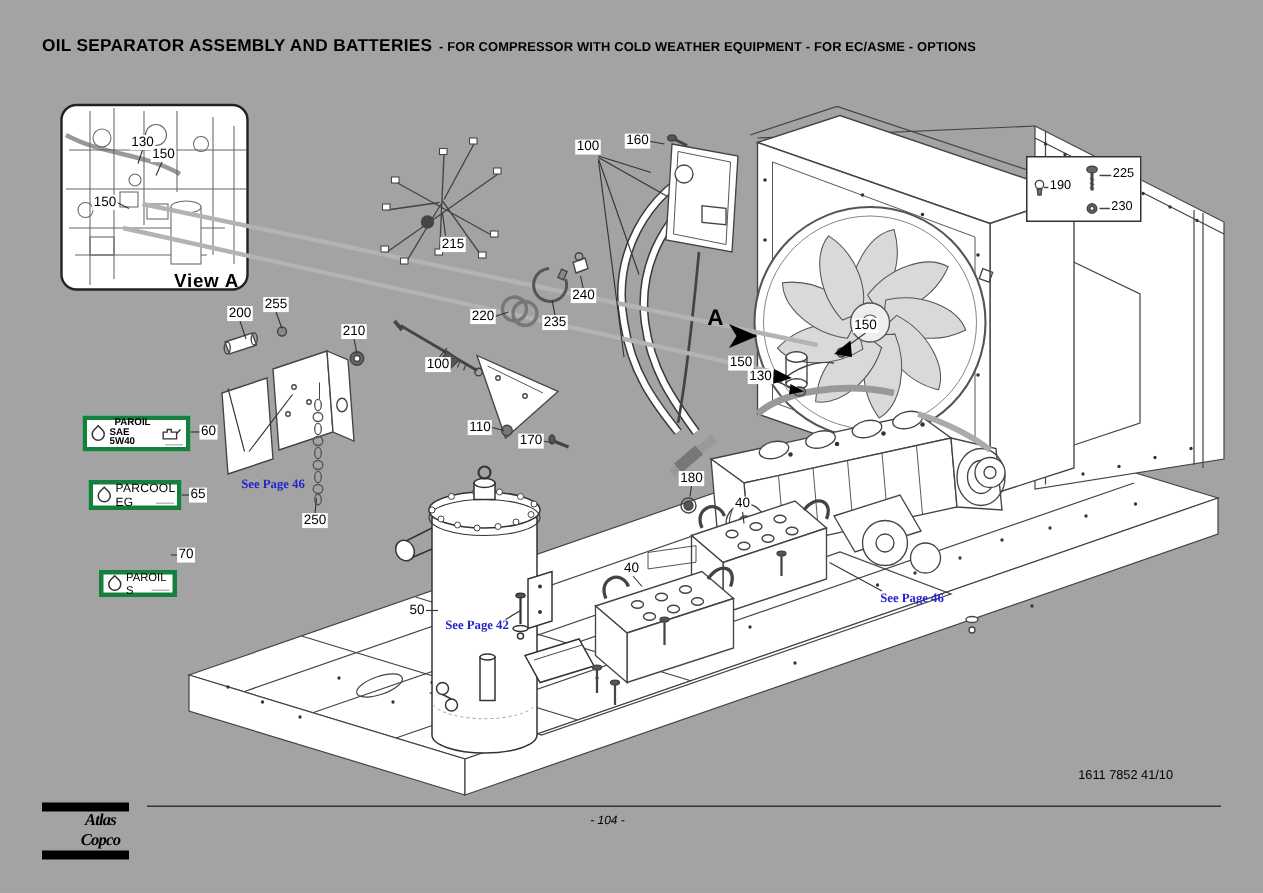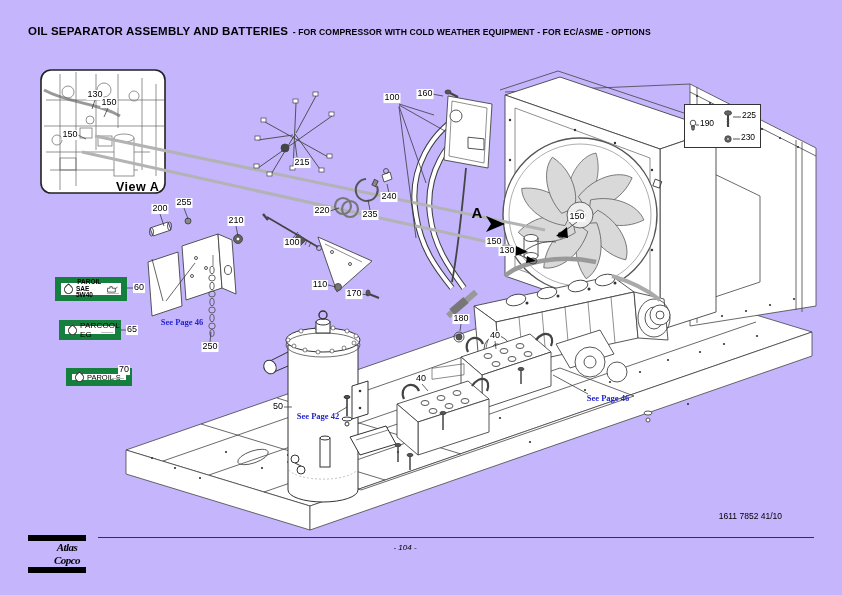--- a/index.html
+++ b/index.html
@@ -1,29 +1,29 @@
 <!DOCTYPE html>
 <html><head>
 <meta charset="utf-8">
 <style>
   html,body{margin:0;padding:0;background:#888;}
-  .page{position:relative;width:842px;height:595px;background:#c4b5fd;margin:0 auto;
+  .page{position:relative;width:842px;height:595px;background:#a3a3a3;margin:0 auto;
         font-family:"Liberation Sans",sans-serif;overflow:hidden;outline:1px solid #d9d9d9;}
   .art{position:absolute;left:0;top:0;z-index:1;}
   .txt{position:absolute;z-index:5;white-space:nowrap;color:#000;}
   .title{left:28px;top:21px;}
   .title .main{font-weight:bold;font-size:11.5px;letter-spacing:.2px;}
   .title .sub{font-weight:bold;font-size:8.6px;letter-spacing:.1px;}
   .co{transform:translate(-50%,-50%);font-size:9px;line-height:1.1;background:#fff;padding:0 1px;}
   .ico{transform:translate(-50%,-50%);font-size:8.5px;line-height:1.1;background:#fff;padding:0 1px;}
   .viewa{left:116px;top:180px;font-weight:bold;font-size:12.5px;letter-spacing:.5px;}
   .marker-a{transform:translate(-50%,-50%);font-weight:bold;font-size:15px;}
   .link{transform:translate(-50%,-50%);font-family:"Liberation Serif",serif;font-weight:bold;
         font-size:8.5px;color:#2424cc;cursor:pointer;}
-  .oil-label{position:absolute;z-index:4;border:6px solid #15803d;background:#fff;
+  .oil-label{position:absolute;z-index:4;border:3px solid #15803d;background:#fff;
         display:flex;align-items:center;gap:3px;padding:1px 3px;box-sizing:border-box;}
   .drop{width:7px;height:7px;border:1px solid #333;border-radius:0 50% 50% 50%;
         transform:rotate(45deg);flex:0 0 auto;background:#fff;}
   .oil-text{display:flex;flex-direction:column;align-items:center;line-height:1.05;}
   .oil-text span{font-weight:bold;}
   .fine-print{position:absolute;right:2px;bottom:1px;width:12px;height:1px;background:#bbb;}
   .lbl60 span{font-size:6.5px;}
   .lbl65 span{font-size:8px;letter-spacing:.2px;}
   .lbl70 span{font-size:7.5px;}
   .legend-box{position:absolute;left:684px;top:104px;width:75px;height:42px;
@@ -463,21 +463,21 @@
   <svg width="15" height="10" viewBox="0 0 16 10">
     <path d="M2,9 L12,9 L12,4 L8,4 L8,2 L5,2 L5,4 L2,4 Z M12,5 L15,2" fill="none" stroke="#333" stroke-width="1"></path>
   </svg>
   <span class="fine-print"></span>
 </div>
 <div class="oil-label lbl65" style="left:59px;top:320px;width:62px;height:20px">
   <span class="drop"></span>
   <span>PARCOOL EG</span>
   <span class="fine-print"></span>
 </div>
-<div class="oil-label lbl70" style="left:66px;top:368px;width:66px;height:18px">
+<div class="oil-label lbl70" style="left:66px;top:380px;width:52px;height:18px">
   <span class="drop"></span>
   <span>PAROIL S</span>
   <span class="fine-print"></span>
 </div>
 
 <div class="legend-box">
   <svg width="75" height="42" viewBox="0 0 75 42">
     <g stroke="#444" fill="none" stroke-width="0.9">
       <circle cx="8" cy="18" r="2.8"></circle>
       <path d="M6.5,21 L9.5,21 L9,25 L7,25 Z" fill="#777"></path>

